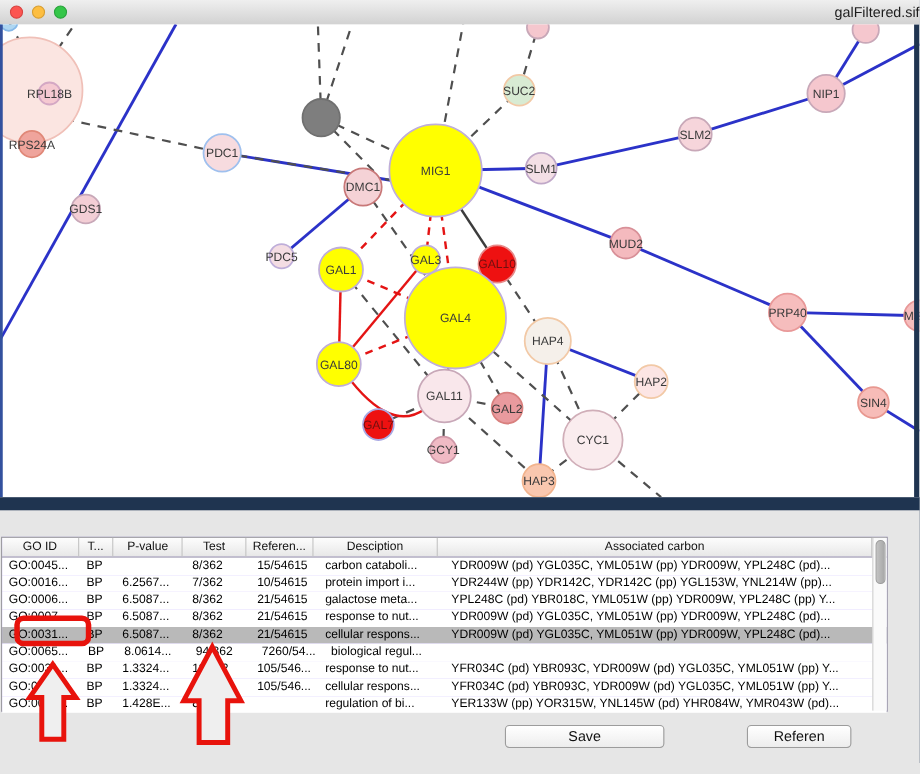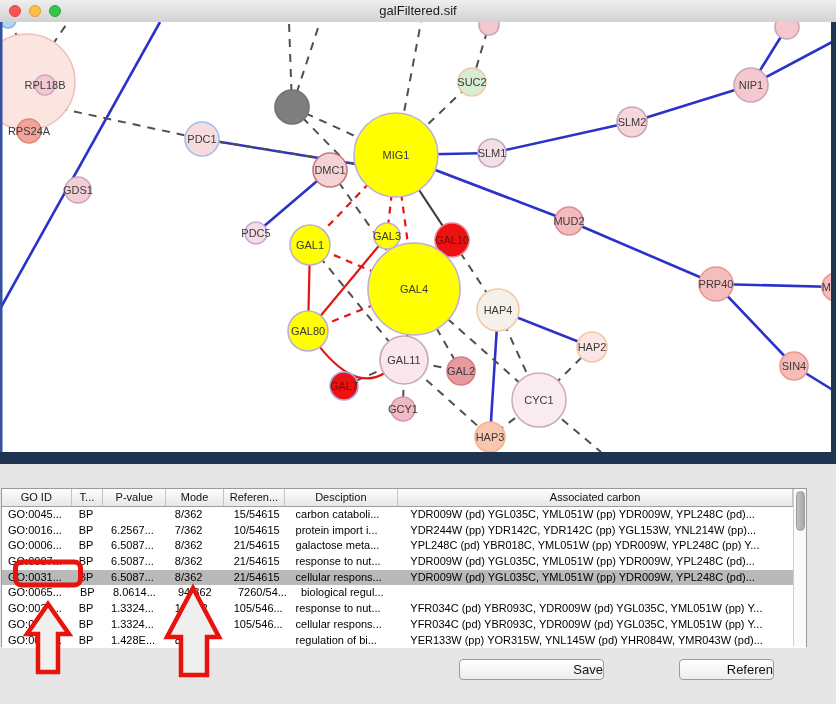--- a/index.html
+++ b/index.html
@@ -7,21 +7,21 @@
     width:836px;height:704px;position:relative;overflow:hidden;
     font-family:"Liberation Sans","DejaVu Sans",sans-serif;
     background:#1F3450;
   }
   
   .window-top{position:absolute;left:0;top:0;width:836px;height:464px;background:#fff;}
   .titlebar{
     position:relative;height:22px;
     background:linear-gradient(#EFEFEF,#D2D2D2);
     border-bottom:1px solid #9E9E9E;
-    text-align:center;font-size:13px;line-height:22px;color:#1c1c1c;
+    text-align:right;font-size:13px;line-height:22px;color:#1c1c1c;
   }
   .titlebar .title{display:inline-block;}
   .tl{position:absolute;top:5px;width:12px;height:12px;border-radius:50%;box-sizing:border-box;}
   .tl.red{left:9px;background:#FC5551;border:1px solid #D84442;}
   .tl.yellow{left:29px;background:#FDBE41;border:1px solid #D89F33;}
   .tl.green{left:49px;background:#35C649;border:1px solid #2AA33C;}
   .tl.gray{background:#D6D6D6;border:1px solid #ABABAB;}
   .tl.g1{left:9px}.tl.g2{left:29px}.tl.g3{left:49px}
   .net-canvas{position:absolute;left:0;top:22px;width:836px;height:430px;background:#fff;overflow:hidden;cursor:default;}
   .navy-strip{position:absolute;left:0;top:452px;width:836px;height:12px;background:#1F3450;}
@@ -53,21 +53,21 @@
   }
   .scroll-thumb{
     position:absolute;left:1.5px;top:2px;width:9px;height:40px;
     background:linear-gradient(90deg,#C2C2C2,#A8A8A8);border:1px solid #9A9A9A;border-radius:5px;box-sizing:border-box;
   }
   .mac-btn{
     position:absolute;height:21px;box-sizing:border-box;
     background:linear-gradient(#FFFFFF,#EDEDED);
     border:1px solid #9C9C9C;border-radius:4px;
     font-family:"Liberation Sans",sans-serif;font-size:13px;color:#111;
-    text-align:right;line-height:19px;cursor:pointer;
+    text-align:center;line-height:19px;cursor:pointer;
   }
   #save-btn{left:459px;top:195px;width:145px;}
   #cancel-btn{left:679px;top:195px;width:95px;}
   .anno{position:absolute;left:0;top:0;width:836px;height:240px;pointer-events:none;}
 </style>
 </head>
 <body>
 
 <div class="window-top">
   <div class="titlebar">
@@ -197,21 +197,21 @@
   <div class="navy-strip"></div>
 </div>
 
 <div class="window-bottom">
 
   <div class="table-wrap">
     <div class="thead" id="thead">
         <div class="th" style="width: 72px;">GO ID</div>
         <div class="th" style="width: 33px;">T...</div>
         <div class="th" style="width: 65px;">P-value</div>
-        <div class="th" style="width: 60px;">Mode</div>
+        <div class="th" style="width: 60px;">Test</div>
         <div class="th" style="width: 63px;">Referen...</div>
         <div class="th" style="width: 117px;">Desciption</div>
         <div class="th" style="width: 410px;">Associated carbon</div>
         <div class="th" style="width: 13px;"></div>
       </div>
     <div class="tbody" id="tbody">
         <div class="tr">
           <div class="td" style="width: 72px;">GO:0045...</div>
           <div class="td" style="width: 33px;">BP</div>
           <div class="td" style="width: 65px; margin-top: 20px;">2.1308...</div>

